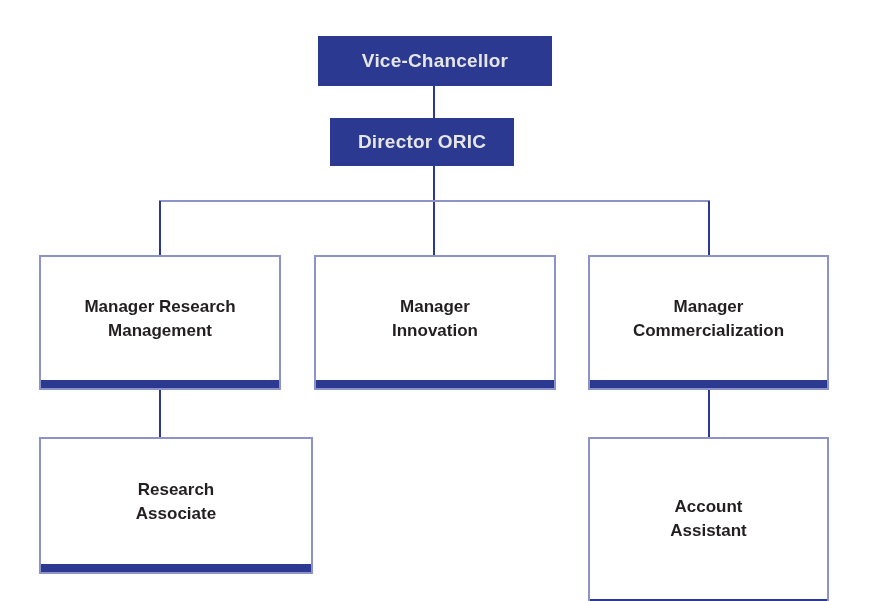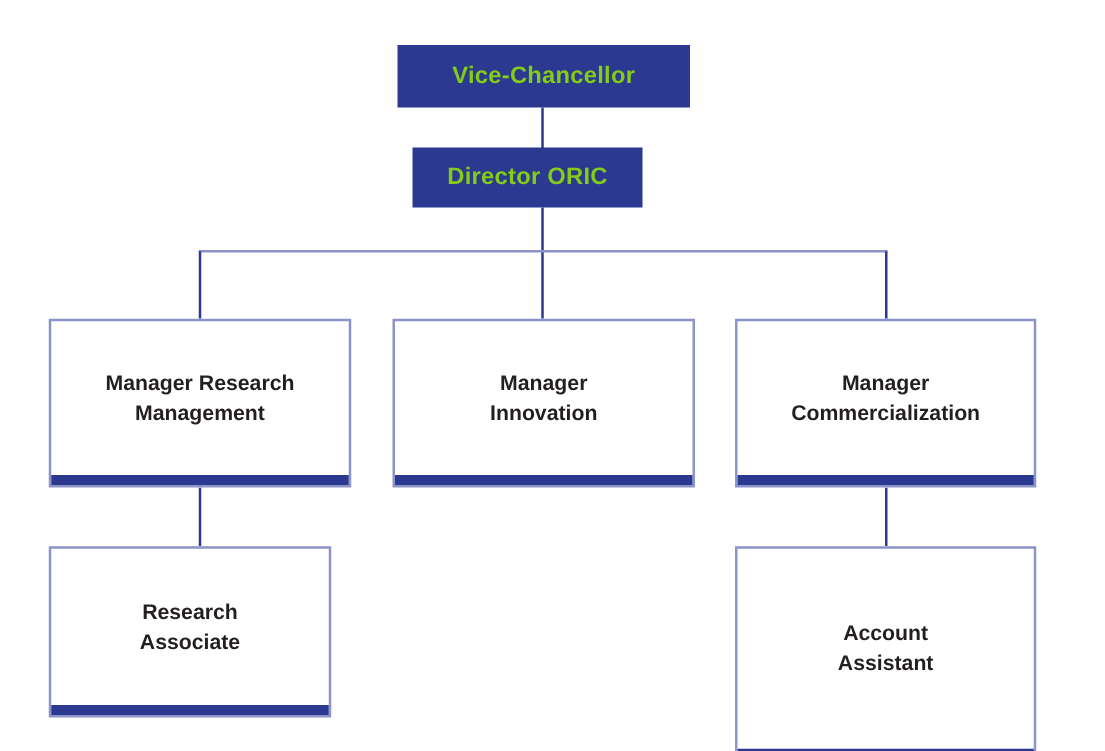--- a/index.html
+++ b/index.html
@@ -42,21 +42,21 @@
   }
   .node .label {
     white-space: pre-line;
     font-weight: 700;
     color: #231f20;
   }
   .node.primary {
     background: #2b3990;
   }
   .node.primary .label {
-    color: #84cc16;
+    color: #e5e5e5;
     font-size: 19px;
     letter-spacing: 0.2px;
   }
   .node.card {
     background: #ffffff;
     border: 2px solid #8b93c9;
     padding-bottom: 8px; 
   }
   .node.card::after {
     content: "";
@@ -70,21 +70,21 @@
   .node.card .label {
     font-size: 17px;
     line-height: 24px;
   }
 
   .node-vice-chancellor            { left: 318px; top:  36px; width: 234px; height: 50px; }
   .node-director-oric              { left: 330px; top: 118px; width: 184px; height: 48px; }
   .node-manager-research-mgmt     { left:  39px; top: 255px; width: 242px; height: 135px; }
   .node-manager-innovation         { left: 314px; top: 255px; width: 242px; height: 135px; }
   .node-manager-commercialization  { left: 588px; top: 255px; width: 241px; height: 135px; }
-  .node-research-associate         { left:  39px; top: 437px; width: 226px; height: 137px; }
+  .node-research-associate         { left:  39px; top: 437px; width: 274px; height: 137px; }
   .node-account-assistant          { left: 588px; top: 437px; width: 241px; height: 172px; }
 </style>
 </head>
 <body>
 
 <div class="canvas">
 
   <div class="edge edge-vc-director"></div>
   <div class="edge edge-director-drop"></div>
   <div class="edge h edge-rail"></div>

